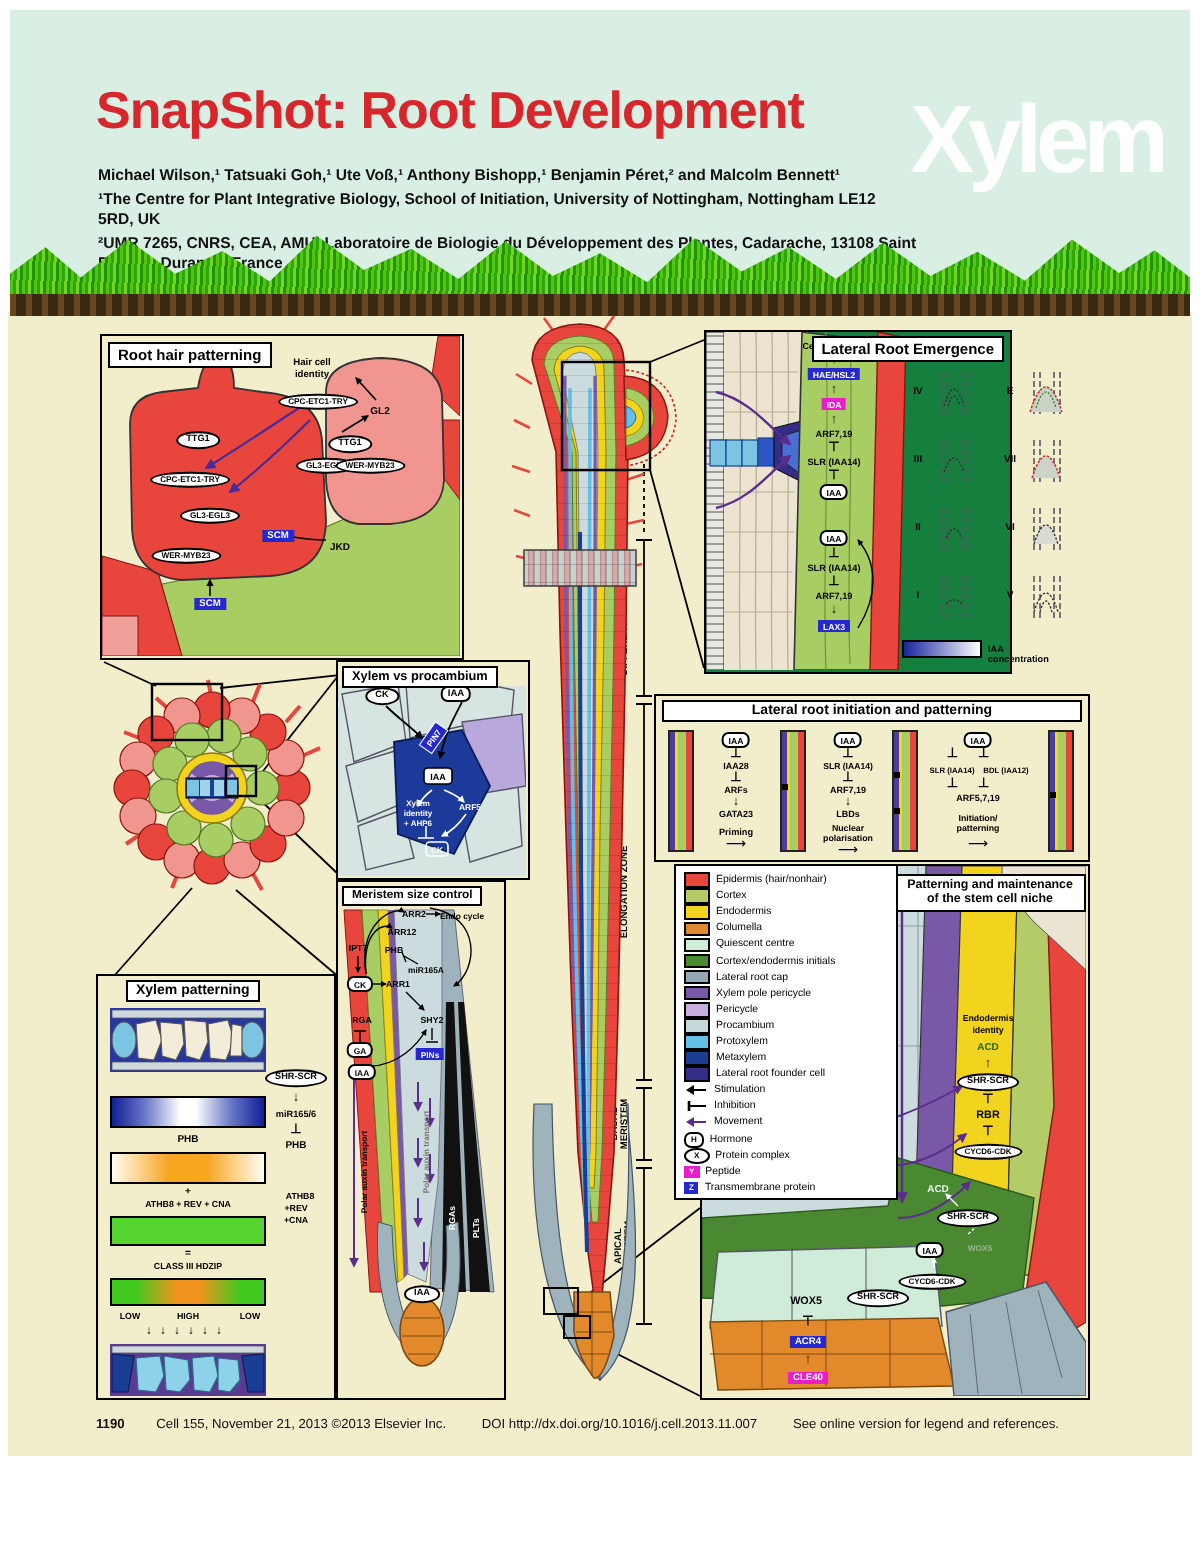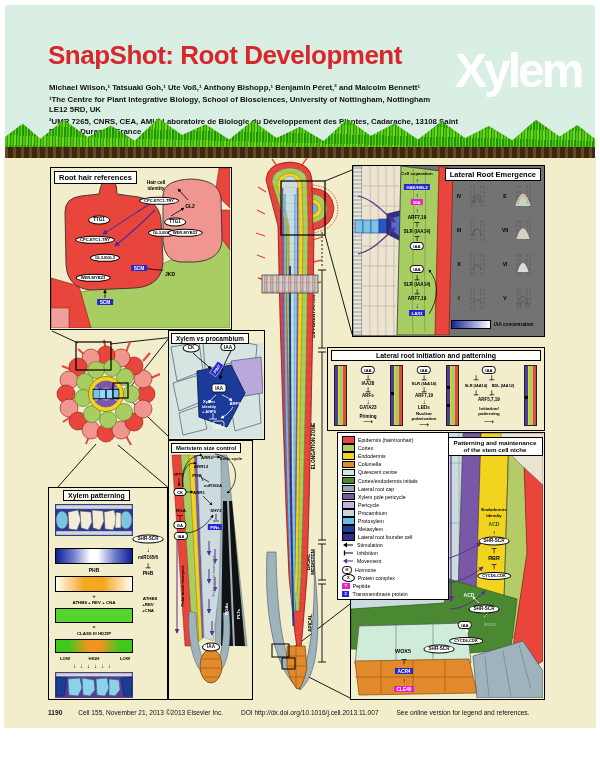--- a/index.html
+++ b/index.html
@@ -23,21 +23,21 @@
   .conn{position:absolute;left:0;top:0;z-index:1;pointer-events:none;}
 </style>
 </head>
 <body>
 
 <div id="page">
 
   <div class="abs" style="left:5px;top:5px;width:590px;height:150px;background:#d9efe4;">
     <div class="abs" style="left:44px;top:78px;width:460px;font-size:7.8px;font-weight:bold;color:#111;">Michael Wilson,¹ Tatsuaki Goh,¹ Ute Voß,¹ Anthony Bishopp,¹ Benjamin Péret,² and Malcolm Bennett¹</div>
     <div class="abs" style="left:43px;top:35px;font-size:26px;font-weight:bold;color:#d7262c;letter-spacing:-0.5px;">SnapShot: Root Development</div>
-    <div class="abs" style="left:44px;top:90px;width:390px;font-size:7.8px;font-weight:bold;color:#111;line-height:1.3;">¹The Centre for Plant Integrative Biology, School of Biosciences, University of Nottingham, Nottingham LE12 5RD, UK</div>
+    <div class="abs" style="left:44px;top:90px;width:390px;font-size:7.8px;font-weight:bold;color:#111;line-height:1.3;">¹The Centre for Plant Integrative Biology, School of Initiation, University of Nottingham, Nottingham LE12 5RD, UK</div>
     <div class="abs" style="left:44px;top:112px;width:420px;font-size:7.8px;font-weight:bold;color:#111;line-height:1.3;">²UMR 7265, CNRS, CEA, AMU, Laboratoire de Biologie du Développement des Plantes, Cadarache, 13108 Saint Paul lez Durance, France</div>
     <div class="abs" style="left:450px;top:38px;font-size:48px;font-weight:bold;color:#fff;letter-spacing:-3px;">Xylem</div>
   </div>
 
   <div class="abs" style="left:5px;top:116px;width:590px;height:38px;z-index:2;
        background:repeating-linear-gradient(93deg,#1f9406 0 1.5px,#53c413 1.5px 3px,#2aa80a 3px 4.5px,#73d51f 4.5px 6px);
        clip-path:polygon(0 55%,3% 20%,6% 60%,10% 10%,14% 55%,18% 25%,22% 65%,26% 5%,30% 50%,34% 22%,38% 62%,42% 12%,46% 58%,50% 28%,54% 66%,58% 8%,62% 52%,66% 20%,70% 62%,74% 14%,78% 58%,82% 26%,86% 64%,90% 10%,94% 54%,97% 24%,100% 60%,100% 100%,0 100%);"></div>
   <div class="abs" style="left:5px;top:147px;width:590px;height:11px;z-index:2;background:#3a2a14;
        background-image:repeating-linear-gradient(90deg,rgba(140,95,40,.55) 0 3px,rgba(0,0,0,0) 3px 8px);"></div>
 
@@ -170,21 +170,21 @@
     <rect x="43" y="57" width="26" height="10" fill="#1b3e95" stroke="#000" stroke-width="0.5"></rect>
     <rect x="43.5" y="58" width="6" height="8" fill="#7cc5e2"></rect>
       <rect x="62.5" y="58" width="6" height="8" fill="#7cc5e2"></rect>
     <rect x="50" y="58" width="5" height="8" fill="#9fd4ea"></rect>
       <rect x="57" y="58" width="5" height="8" fill="#9fd4ea"></rect>
     <rect x="26" y="10" width="35" height="28" fill="none" stroke="#000" stroke-width="1.2"></rect>
     <rect x="63" y="51" width="15" height="15" fill="none" stroke="#000" stroke-width="1.2"></rect>
   </svg>
 
   <div class="panel" style="left:50px;top:167px;width:182px;height:163px;">
-    <div class="ptitle" style="left:3px;top:3px;">Root hair references</div>
+    <div class="ptitle" style="left:3px;top:3px;">Root hair patterning</div>
     <svg width="179" height="160" viewBox="0 0 179 160" style="position:absolute;left:0;top:0;">
       <defs>
           <marker id="mpu" viewBox="0 0 6 6" refX="5" refY="3" markerWidth="5" markerHeight="5" orient="auto">
             <path d="M0,0L6,3L0,6Z" fill="#4b2a9b"></path>
           </marker>
       <marker id="mbk" viewBox="0 0 6 6" refX="5" refY="3" markerWidth="4.5" markerHeight="4.5" orient="auto">
             <path d="M0,0L6,3L0,6Z" fill="#000"></path>
           </marker>
         </defs>
       <polygon points="0,130 60,118 120,92 179,60 179,160 0,160" fill="#a8cd62" stroke="#5a7a24" stroke-width="0.6"></polygon>
@@ -366,21 +366,21 @@
     <div class="c hb" style="left:11px;top:84px;font-size:4.2px;">GA</div>
     <div class="c tm" style="left:46px;top:86px;font-size:4.2px;">PINs</div>
     <div class="c hb" style="left:12px;top:95px;font-size:4.2px;">IAA</div>
     <div class="cv" style="left:13px;top:145px;font-size:4.1px;font-weight:bold;">Polar auxin transport</div>
     <div class="cv" style="left:44px;top:135px;font-size:4.1px;color:#777;font-weight:bold;">Polar auxin transport</div>
     <div class="cv" style="left:57px;top:168px;font-size:4.3px;color:#fff;font-weight:bold;">RGAs</div>
     <div class="cv" style="left:69px;top:173px;font-size:4.3px;color:#fff;font-weight:bold;">PLTs</div>
     <div class="c ell" style="left:42px;top:206px;">IAA</div>
   </div>
 
-  <div class="panel" style="left:352px;top:165px;width:193px;height:172px;background:#737373;">
+  <div class="panel" style="left:352px;top:165px;width:154px;height:172px;background:#15803d;">
     <div class="ptitle" style="right:3px;top:2px;">Lateral Root Emergence</div>
     <svg width="100" height="169" viewBox="0 0 100 169" style="position:absolute;left:0;top:0;">
       <defs>
           <pattern id="hlre" width="4" height="4" patternUnits="userSpaceOnUse">
             <rect width="4" height="4" fill="#e8e8e2"></rect>
             <path d="M0,2H4" stroke="#8a8a84" stroke-width="0.8"></path>
           </pattern>
         </defs>
       <rect x="0" y="0" width="9" height="169" fill="url(#hlre)" stroke="#333" stroke-width="0.6"></rect>
       <polygon points="9,0 52,0 48,169 9,169" fill="#ece3d0"></polygon>

